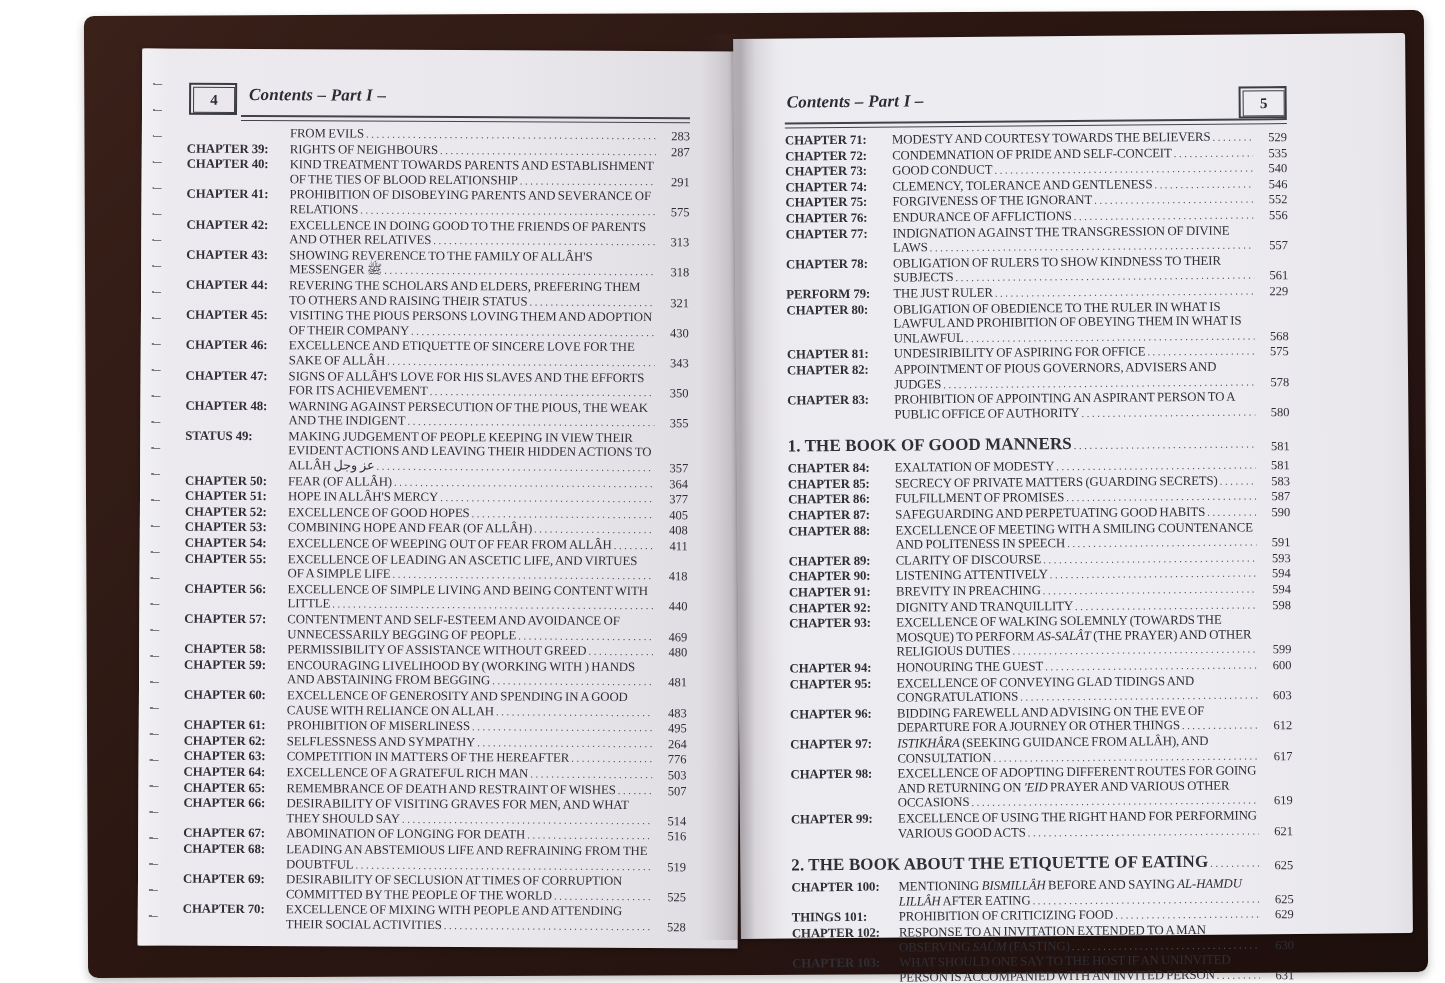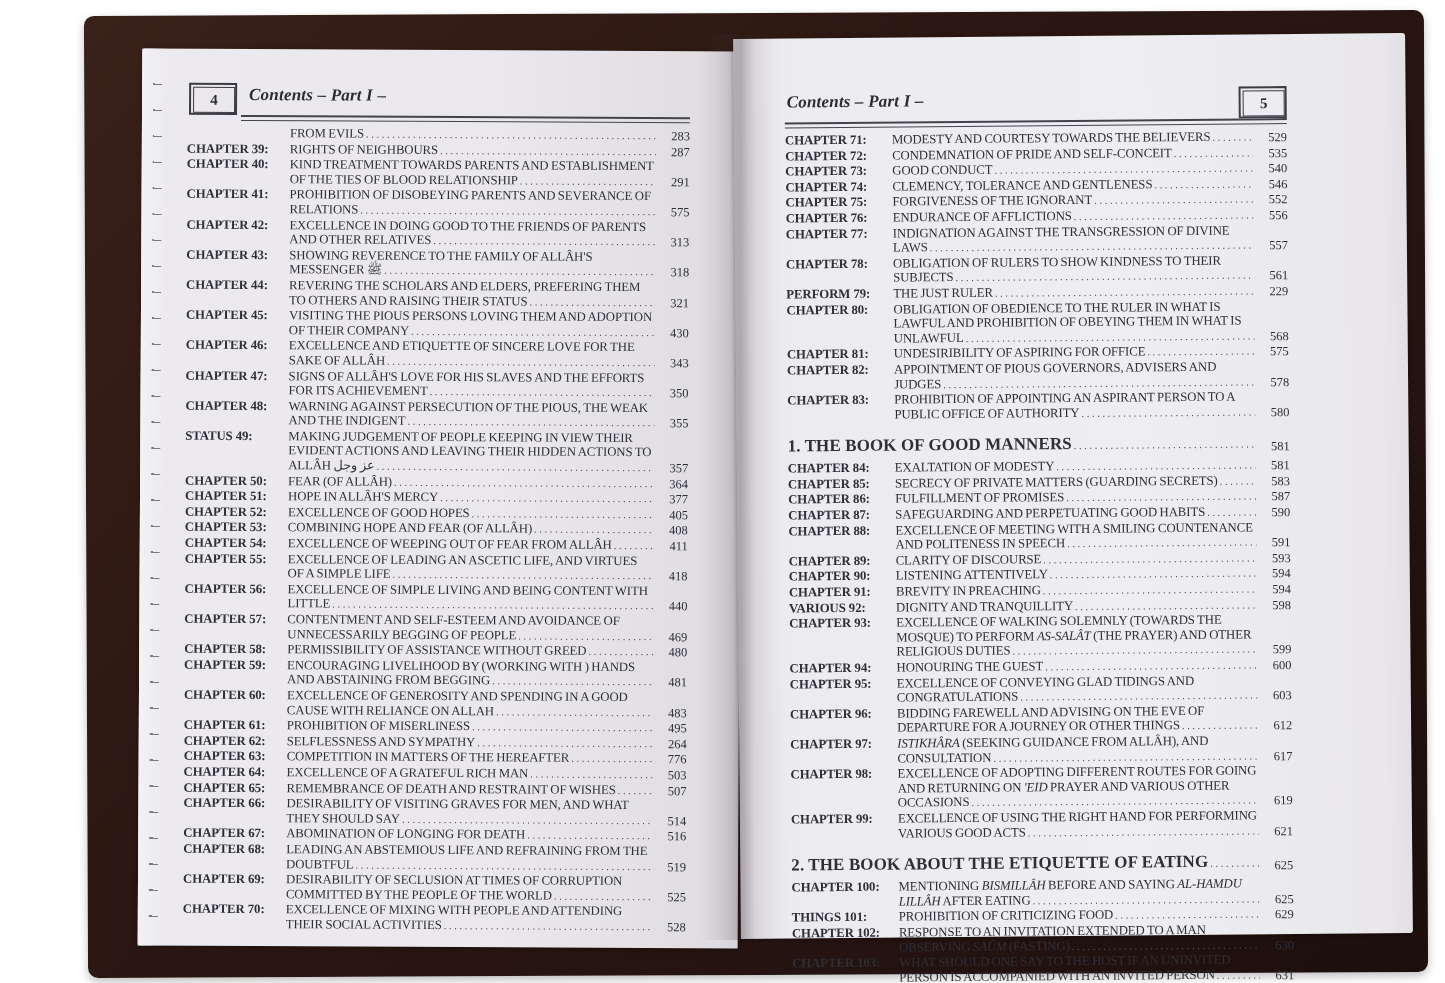--- a/index.html
+++ b/index.html
@@ -394,21 +394,21 @@
             <span class="lbl">CHAPTER 90:</span>
             <span class="mid"><span>LISTENING ATTENTIVELY</span><span class="dots">....................................................................................................................................................................................</span></span>
             <span class="num">594</span>
           </div>
           <div class="trow">
             <span class="lbl">CHAPTER 91:</span>
             <span class="mid"><span>BREVITY IN PREACHING</span><span class="dots">....................................................................................................................................................................................</span></span>
             <span class="num">594</span>
           </div>
           <div class="trow">
-            <span class="lbl">VARIOUS 92:</span>
+            <span class="lbl">CHAPTER 92:</span>
             <span class="mid"><span>DIGNITY AND TRANQUILLITY</span><span class="dots">....................................................................................................................................................................................</span></span>
             <span class="num">598</span>
           </div>
           <div class="trow">
             <span class="lbl">CHAPTER 93:</span>
             <span class="mid"><span>EXCELLENCE OF WALKING SOLEMNLY (TOWARDS THE MOSQUE) TO PERFORM </span><i>AS-SALÂT</i><span> (THE PRAYER) AND OTHER RELIGIOUS DUTIES</span><span class="dots">....................................................................................................................................................................................</span></span>
             <span class="num">599</span>
           </div>
           <div class="trow">
             <span class="lbl">CHAPTER 94:</span>

